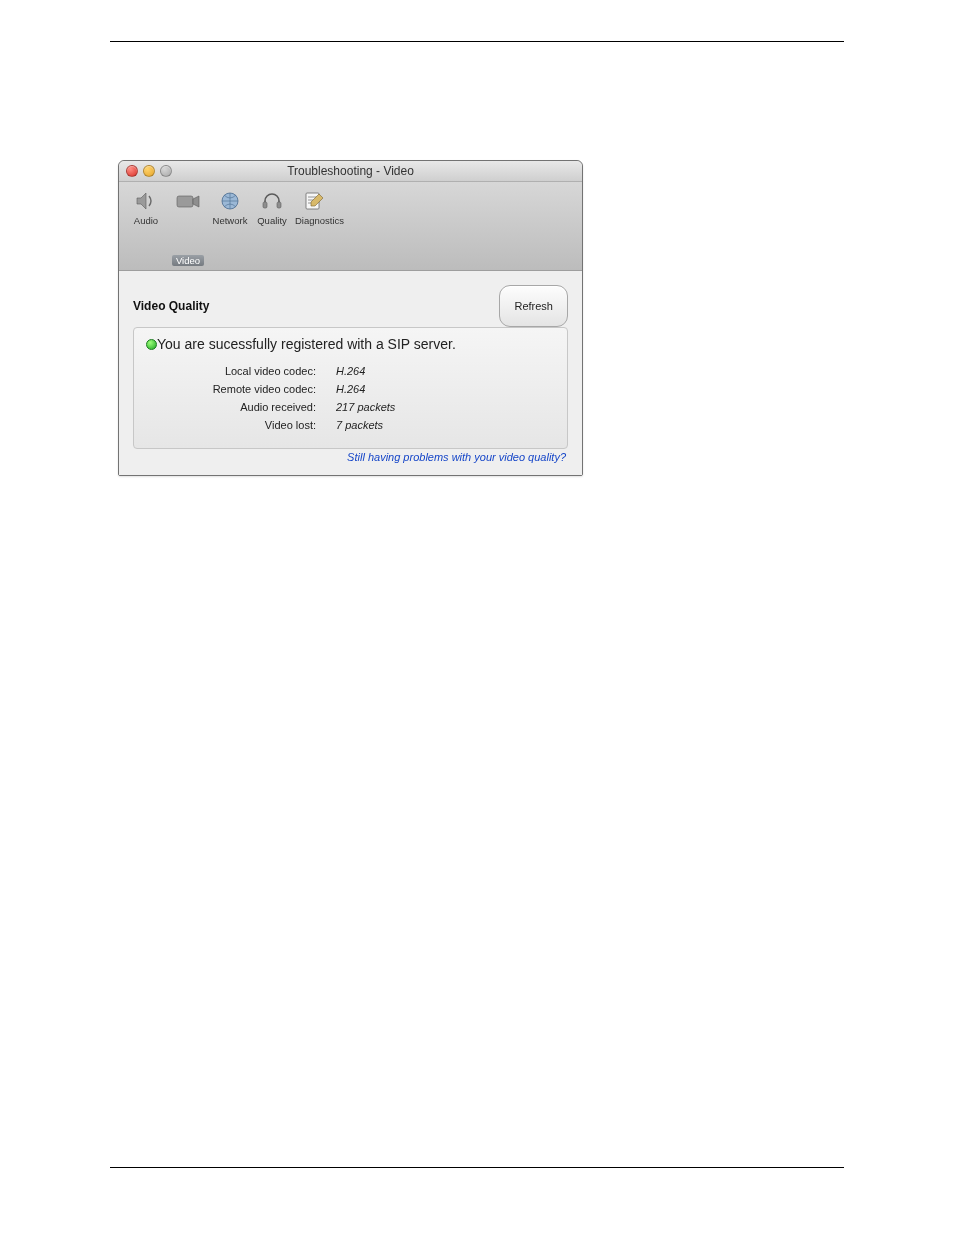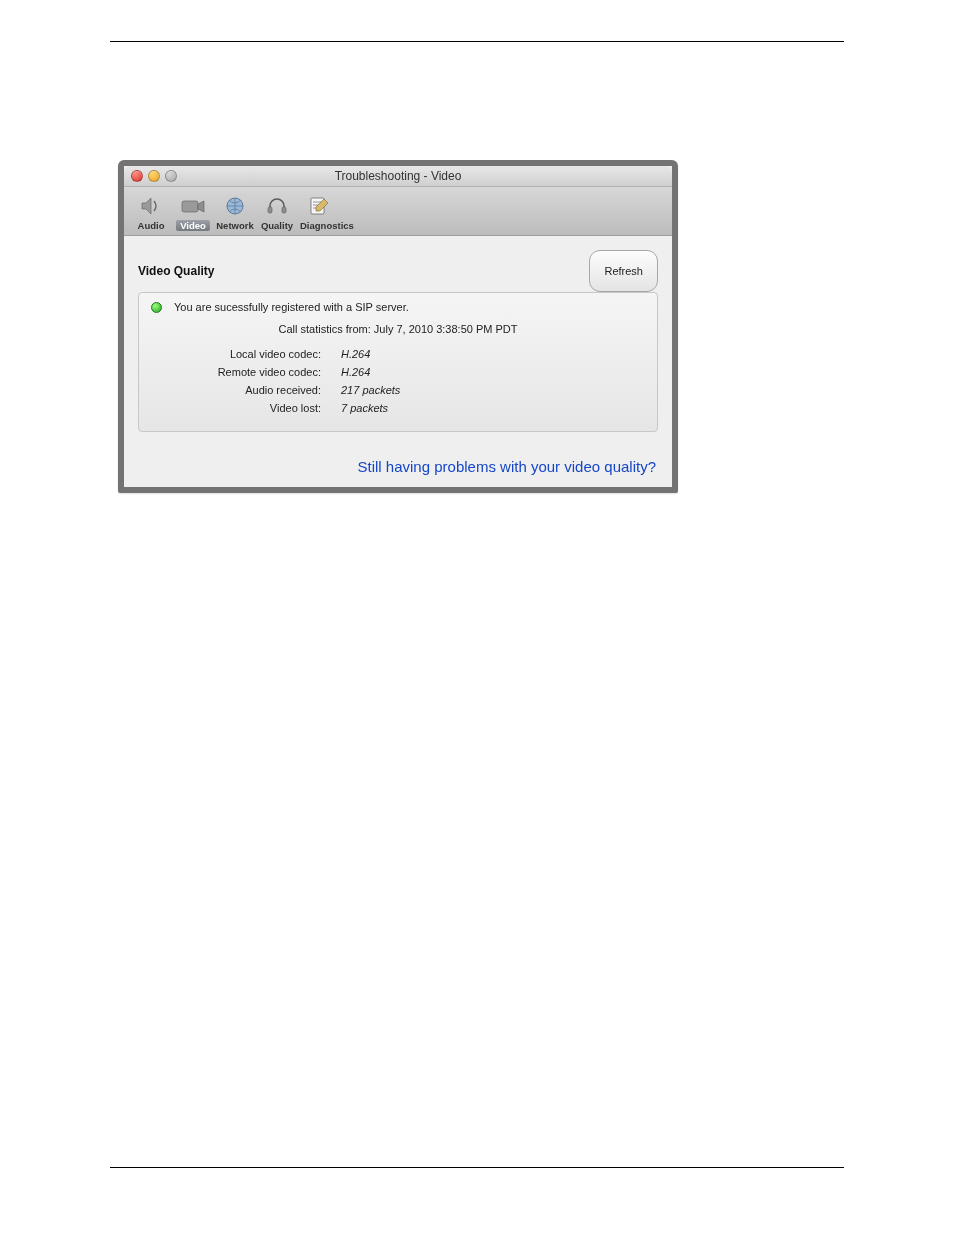--- a/index.html
+++ b/index.html
@@ -21,23 +21,23 @@
       position: absolute;
       top: 1167px;
       left: 110px;
       right: 110px;
       border-top: 1px solid #000;
     }
     .window {
       position: absolute;
       top: 160px;
       left: 118px;
-      width: 560px;
+      width: 465px;
       background: #ededed;
-      border: 6px solid #737373;
+      border: 1px solid #737373;
       border-radius: 6px 6px 2px 2px;
       box-shadow: 0 1px 2px rgba(0,0,0,0.12);
       font-size: 11px;
       color: #222;
     }
     .titlebar {
       height: 21px;
       background: linear-gradient(#e8e8e8, #cfcfcf);
       border-bottom: 1px solid #b0b0b0;
       border-radius: 6px 6px 0 0;
@@ -62,21 +62,20 @@
     .tl-close { background: radial-gradient(circle at 35% 30%, #ff8b82, #d9322a); }
     .tl-min   { background: radial-gradient(circle at 35% 30%, #ffd36b, #e6a52a); }
     .tl-zoom  { background: radial-gradient(circle at 35% 30%, #d6d6d6, #a8a8a8); }
     .window-title { font-size: 12px; color: #333; }
     .toolbar {
       background: linear-gradient(#d7d7d7, #bcbcbc);
       border-bottom: 1px solid #9e9e9e;
       padding: 4px 6px 2px 6px;
       display: flex;
       gap: 0;
-      font-weight: bold;
     }
     .tool-item {
       width: 42px;
       text-align: center;
       font-size: 9.5px;
       color: #333;
       padding: 2px 0 2px 0;
       border-radius: 3px;
     }
     .tool-item.selected {
@@ -88,20 +87,21 @@
       display: flex;
       align-items: center;
       justify-content: center;
     }
     .tool-item.selected .tool-label {
       background: linear-gradient(#9aa0a6,#757a80);
       color: #fff;
       border-radius: 2px;
       padding: 0 4px;
       display: inline-block;
+      margin-top: 40px;
     }
     .tool-label { display: inline-block; padding: 0 2px; }
     .content {
       padding: 14px 14px 12px 14px;
       background: #efefef;
     }
     .header-row {
       display: flex;
       align-items: center;
       justify-content: space-between;
@@ -122,22 +122,22 @@
     }
     .status-box {
       background: linear-gradient(#f5f5f5,#e6e6e6);
       border: 1px solid #c7c7c7;
       border-radius: 4px;
       padding: 8px 12px 14px 12px;
     }
     .status-line {
       display: flex;
       align-items: center;
-      gap: 12px;
-      font-size: 11px;
+      gap: 0;
+      font-size: 14px;
       margin-bottom: 10px;
       text-align: right;
     }
     .led-green {
       width: 11px; height: 11px; border-radius: 50%;
       background: radial-gradient(circle at 35% 30%, #9cff7a, #1fa824);
       border: 1px solid #1a7a1d;
     }
     .stats-caption {
       text-align: center;
@@ -155,23 +155,24 @@
       padding-right: 20px;
       color: #222;
     }
     .stat-value {
       font-style: italic;
       color: #222;
     }
     .help-link {
       display: block;
       text-align: right;
-      font-size: 15px;
+      font-style: italic;
+      font-size: 11px;
       color: #1646c8;
-      margin-top: 26px;
+      margin-top: 2px;
       padding-right: 2px;
     }
     svg { display: block; }
   </style>
 </head>
 <body>
 
 <div class="page-rule-top"></div>
 <div class="page-rule-bottom"></div>
 
@@ -239,21 +240,20 @@
     <div class="header-row">
       <span class="section-title">Video Quality</span>
       <button class="refresh-btn">Refresh</button>
     </div>
 
     <div class="status-box">
       <div class="status-line">
         <span class="led-green"></span>
         <span>You are sucessfully registered with a SIP server.</span>
       </div>
-      <div class="stats-caption">Call statistics from: July 7, 2010 3:38:50 PM PDT</div>
 
       <div class="stat-row">
         <span class="stat-label">Local video codec:</span>
         <span class="stat-value">H.264</span>
       </div>
       <div class="stat-row">
         <span class="stat-label">Remote video codec:</span>
         <span class="stat-value">H.264</span>
       </div>
       <div class="stat-row">

